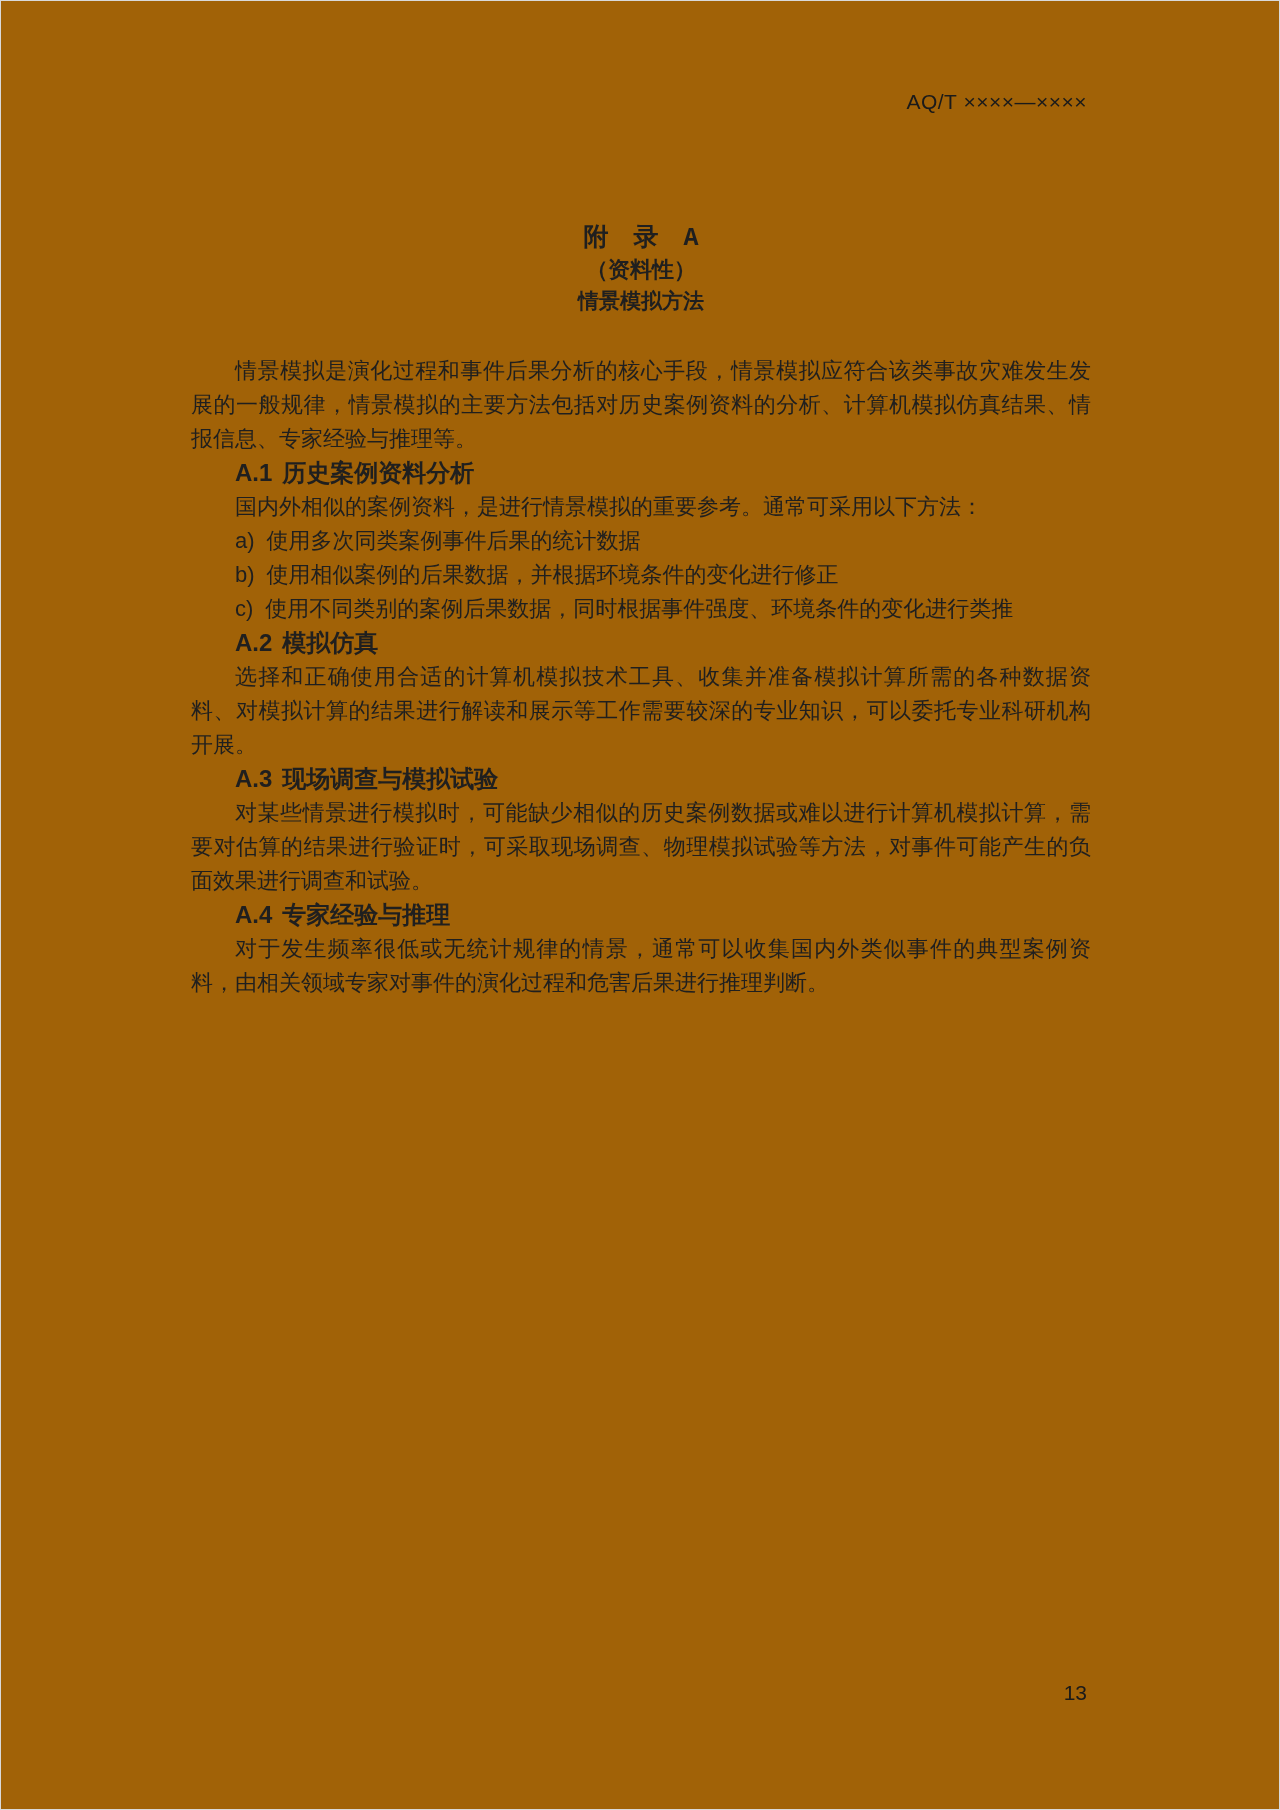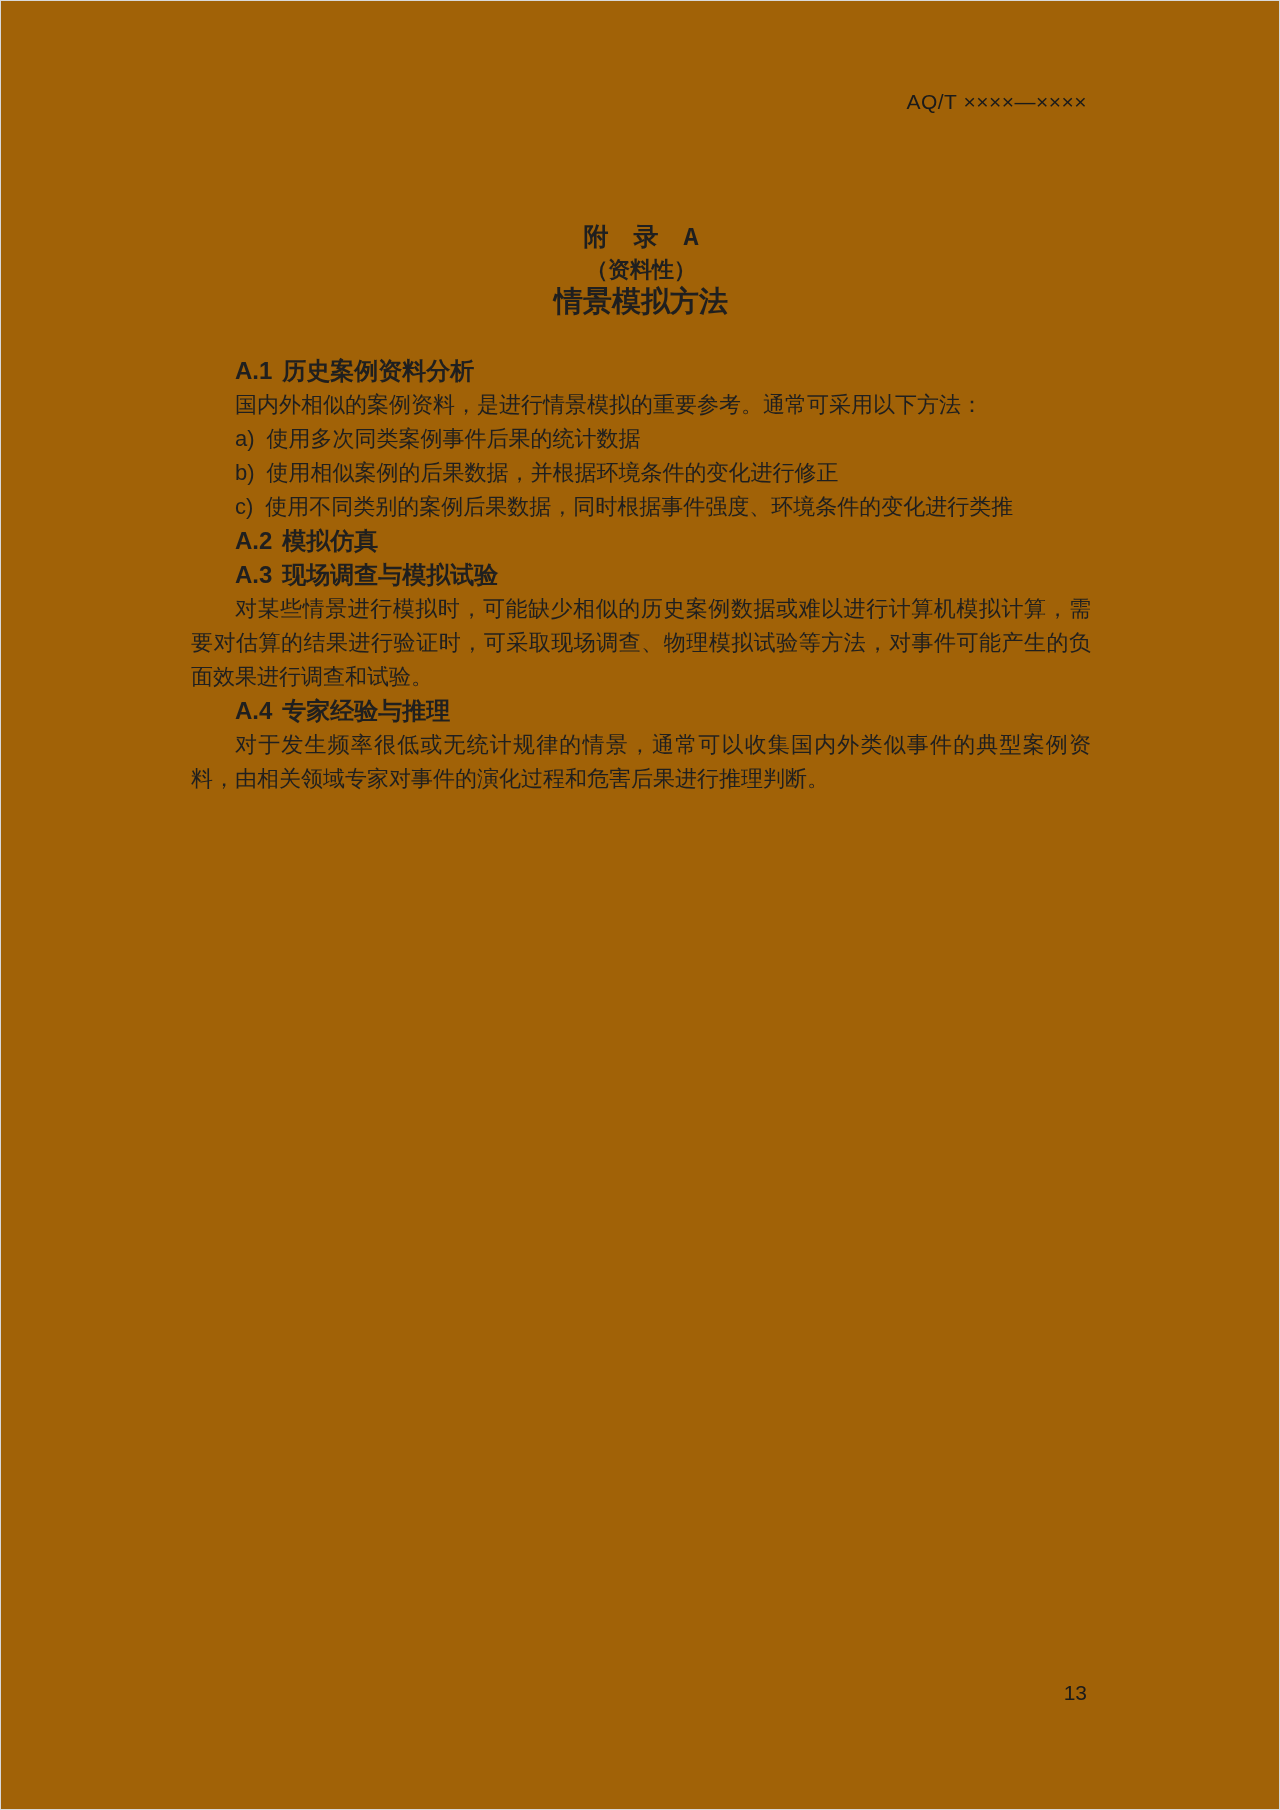--- a/index.html
+++ b/index.html
@@ -35,21 +35,21 @@
     width: 900px;
   }
   .title-block {
     text-align: center;
     font-family: "Liberation Sans", "DejaVu Sans", sans-serif;
     font-weight: bold;
     margin-bottom: 37px;
   }
   .title-line1 { font-size: 25px; line-height: 32px; font-family: Liberation Mono, monospace; }
   .title-line2 { font-size: 22px; line-height: 30px; }
-  .title-line3 { font-size: 29px; line-height: 32px; }
+  .title-line3 { font-size: 21px; line-height: 32px; }
   .para {
     margin: 0;
     font-size: 22px;
     line-height: 34px;
     text-align: justify;
     text-justify: inter-ideograph;
   }
   .para.indent { text-indent: 44px; }
   .sec-heading {
     font-family: "Liberation Sans", "DejaVu Sans", sans-serif;
@@ -86,20 +86,21 @@
   <div class="header-ref">AQ/T ××××—××××</div>
 
   <div class="content">
 
     <div class="title-block">
       <div class="title-line1">附　录　A</div>
       <div class="title-line2">（资料性）</div>
       <div class="title-line3">情景模拟方法</div>
     </div>
 
+    <p class="para indent">情景模拟是演化过程和事件后果分析的核心手段，情景模拟应符合该类事故灾难发生发展的一般规律，情景模拟的主要方法包括对历史案例资料的分析、计算机模拟仿真结果、情报信息、专家经验与推理等。</p>
 
     <div class="section">
       <div class="sec-heading">
         <span class="sec-num">A.1</span><span class="sec-title">历史案例资料分析</span>
       </div>
       <p class="para indent">国内外相似的案例资料，是进行情景模拟的重要参考。通常可采用以下方法：</p>
       <div class="list-item">
         <span class="list-marker">a)</span><span>使用多次同类案例事件后果的统计数据</span>
       </div>
       <div class="list-item">
@@ -107,20 +108,21 @@
       </div>
       <div class="list-item">
         <span class="list-marker">c)</span><span>使用不同类别的案例后果数据，同时根据事件强度、环境条件的变化进行类推</span>
       </div>
     </div>
 
     <div class="section">
       <div class="sec-heading">
         <span class="sec-num">A.2</span><span class="sec-title">模拟仿真</span>
       </div>
+      <p class="para indent">选择和正确使用合适的计算机模拟技术工具、收集并准备模拟计算所需的各种数据资料、对模拟计算的结果进行解读和展示等工作需要较深的专业知识，可以委托专业科研机构开展。</p>
     </div>
 
     <div class="section">
       <div class="sec-heading">
         <span class="sec-num">A.3</span><span class="sec-title">现场调查与模拟试验</span>
       </div>
       <p class="para indent">对某些情景进行模拟时，可能缺少相似的历史案例数据或难以进行计算机模拟计算，需要对估算的结果进行验证时，可采取现场调查、物理模拟试验等方法，对事件可能产生的负面效果进行调查和试验。</p>
     </div>
 
     <div class="section">

